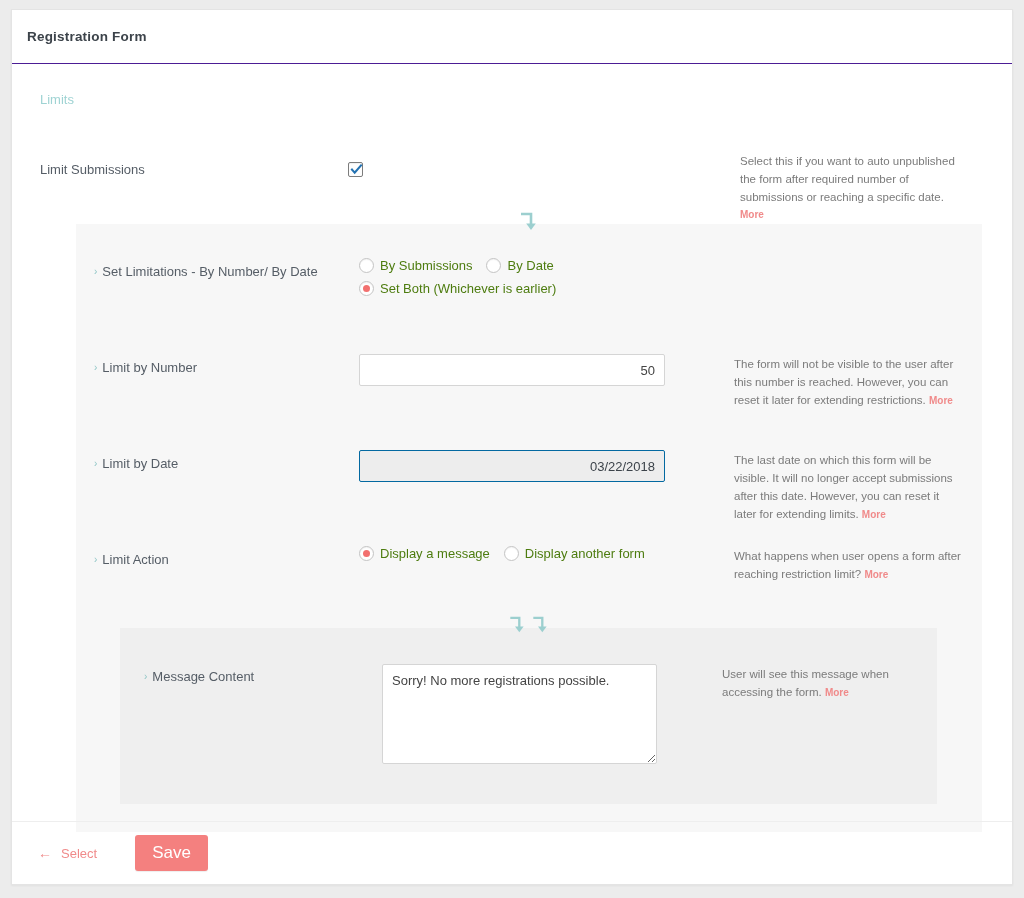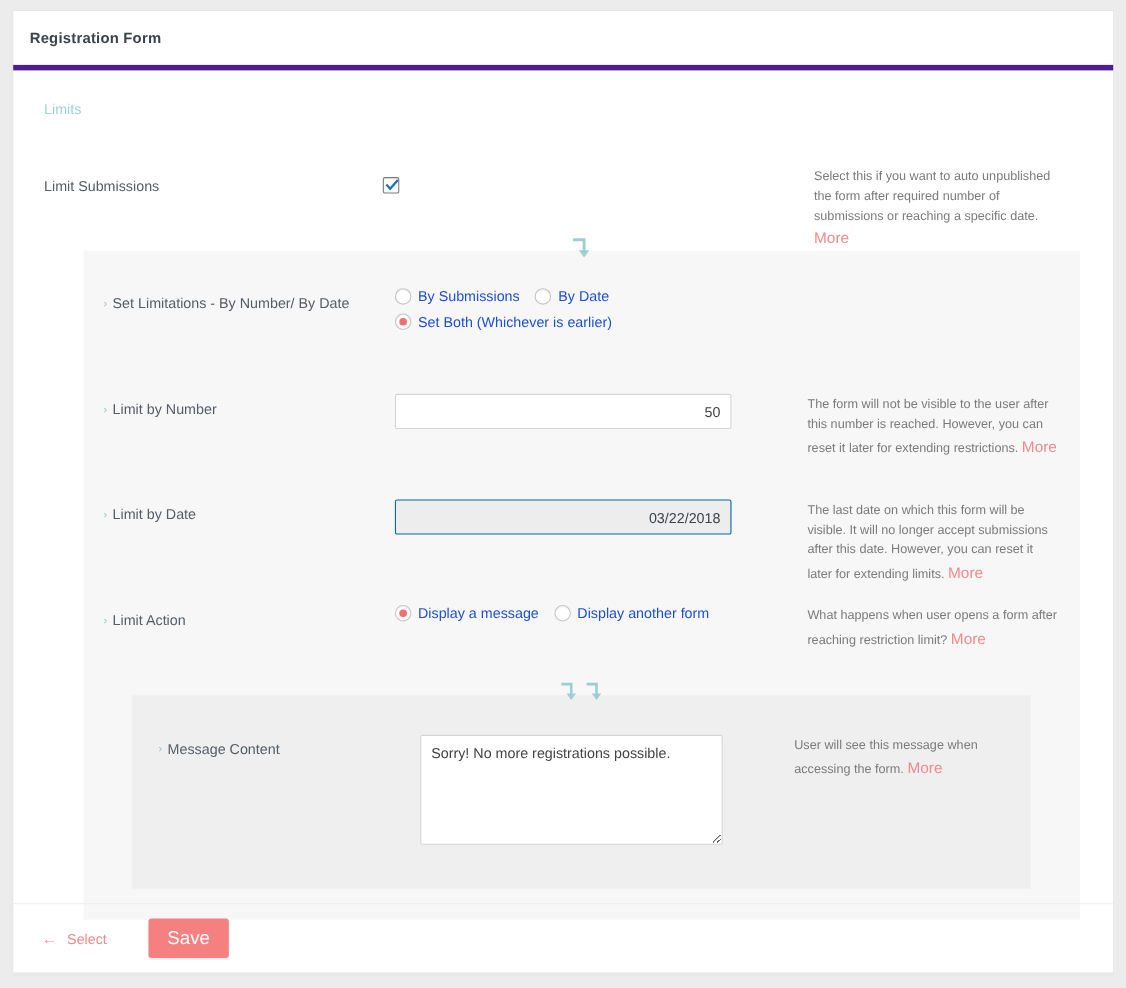--- a/index.html
+++ b/index.html
@@ -25,21 +25,21 @@
     left: 11px; top: 9px;
     width: 1002px; height: 876px;
     background: #ffffff;
     border: 1px solid #e4e4e4;
     box-shadow: 0 1px 2px rgba(0,0,0,.05);
   }
 
   
   .card-header {
     height: 54px;
-    border-bottom: 5px solid #4c1d95;
+    border-bottom: 1px solid #4c1d95;
     display: flex;
     align-items: center;
     padding-left: 15px;
   }
   .card-title {
     font-size: 13.5px;
     font-weight: bold;
     color: #3c434a;
     letter-spacing: .2px;
   }
@@ -70,21 +70,22 @@
     line-height: 1.4;
   }
   .row-help {
     font-size: 11.5px;
     color: #7b7b7b;
     line-height: 1.55;
   }
   .more-link {
     color: #f08a8a;
     cursor: pointer;
-    font-size: 14px;
+    font-size: 10px;
+    font-weight: bold;
   }
 
   
   .top-row {
     margin-top: 46px;
     padding-left: 13px;
     min-height: 60px;
   }
   .top-row .row-label { width: 308px; padding-top: 8px; }
   .top-row .ctl-col   { width: 392px; padding-top: 7px; }
@@ -142,21 +143,21 @@
   }
 
   
   .radio-group { display: flex; flex-wrap: wrap; align-items: center; }
   .radio-item {
     display: flex;
     align-items: center;
     margin-right: 14px;
     margin-bottom: 8px;
     font-size: 13px;
-    color: #1d4ed8;
+    color: #4d7c0f;
     cursor: pointer;
     white-space: nowrap;
   }
   .radio {
     width: 15px; height: 15px;
     border-radius: 50%;
     border: 1px solid #c4c4c4;
     background: #ffffff;
     margin-right: 6px;
     position: relative;

